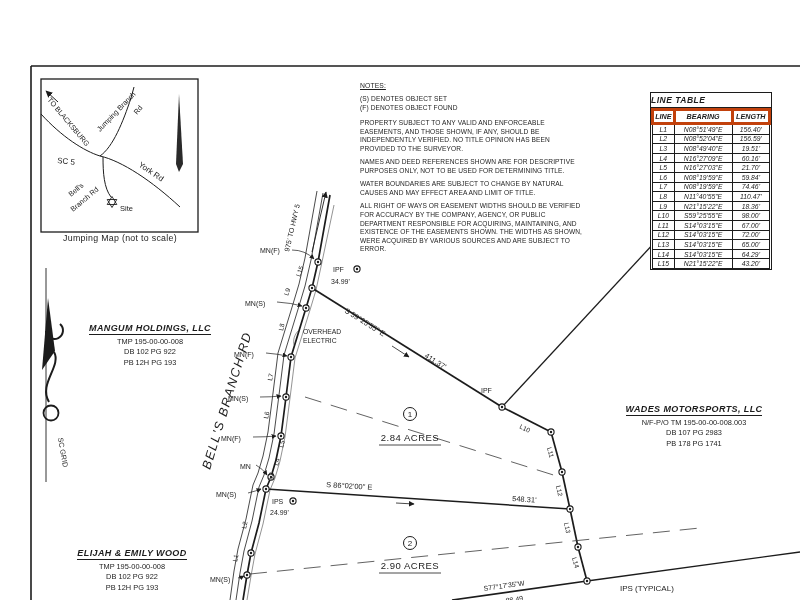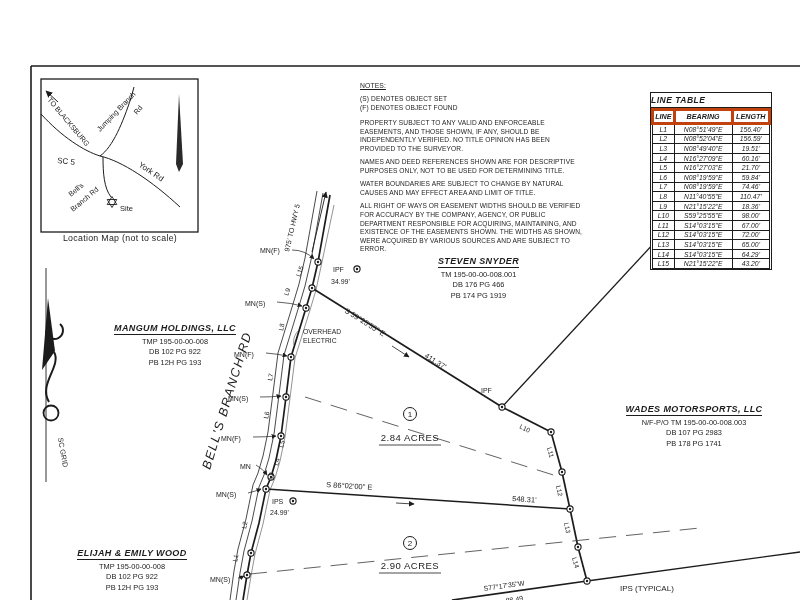--- a/index.html
+++ b/index.html
@@ -20,21 +20,21 @@
     border-bottom:1.4px solid #1c1c1c;padding:2px 0;letter-spacing:0.5px;}
   .ltable th{font-style:italic;font-weight:bold;font-size:7.2px;border:3px solid #c2410c;padding:1px 0;}
   .ltable td{font-size:6.8px;font-style:italic;text-align:center;border:1px solid #1c1c1c;padding:0.8px 1px;white-space:nowrap;}
   .ltable col.c1{width:22px;} .ltable col.c2{width:60px;} .ltable col.c3{width:38px;}
   
   .owner{text-align:center;}
   .owner .nm{font-style:italic;font-weight:bold;font-size:9px;letter-spacing:0.4px;
     display:inline-block;border-bottom:1px solid #1c1c1c;padding-bottom:1px;white-space:nowrap;}
   .owner .ln{font-size:7.4px;margin-top:1.5px;white-space:nowrap;}
   .o-snyder{left:396px;top:250px;width:165px;}
-  .o-mangum{left:89px;top:317px;width:172px;}
+  .o-mangum{left:64px;top:317px;width:172px;}
   .o-wades{left:596px;top:398px;width:196px;}
   .o-wood{left:42px;top:542px;width:180px;}
   .caption{left:38px;top:233px;width:164px;font-size:8.8px;text-align:center;letter-spacing:0.3px;}
 </style>
 </head>
 <body>
 
 <div id="sheet">
 
 <svg width="800" height="600" viewBox="0 0 800 600" style="position:absolute;left:0;top:0;">
@@ -306,26 +306,20 @@
           </tr>
           <tr>
             <td>L15</td>
             <td>N21°15'22"E</td>
             <td>43.20'</td>
           </tr>
         </tbody>
   </table>
 </div>
 
-<div class="abs owner o-snyder">
-  <div><span class="nm">STEVEN SNYDER</span></div>
-  <div class="ln">TM 195-00-00-008.001</div>
-  <div class="ln">DB 176 PG 466</div>
-  <div class="ln">PB 174 PG 1919</div>
-</div>
 
 <div class="abs owner o-mangum">
   <div><span class="nm">MANGUM HOLDINGS, LLC</span></div>
   <div class="ln">TMP 195-00-00-008</div>
   <div class="ln">DB 102 PG 922</div>
   <div class="ln">PB 12H PG 193</div>
 </div>
 
 <div class="abs owner o-wades">
   <div><span class="nm">WADES MOTORSPORTS, LLC</span></div>
@@ -334,15 +328,15 @@
   <div class="ln">PB 178 PG 1741</div>
 </div>
 
 <div class="abs owner o-wood">
   <div><span class="nm">ELIJAH &amp; EMILY WOOD</span></div>
   <div class="ln">TMP 195-00-00-008</div>
   <div class="ln">DB 102 PG 922</div>
   <div class="ln">PB 12H PG 193</div>
 </div>
 
-<div class="abs caption">Location Map (not to scale)</div>
+<div class="abs caption">Jumping Map (not to scale)</div>
 
 </div>
 
 </body></html>

